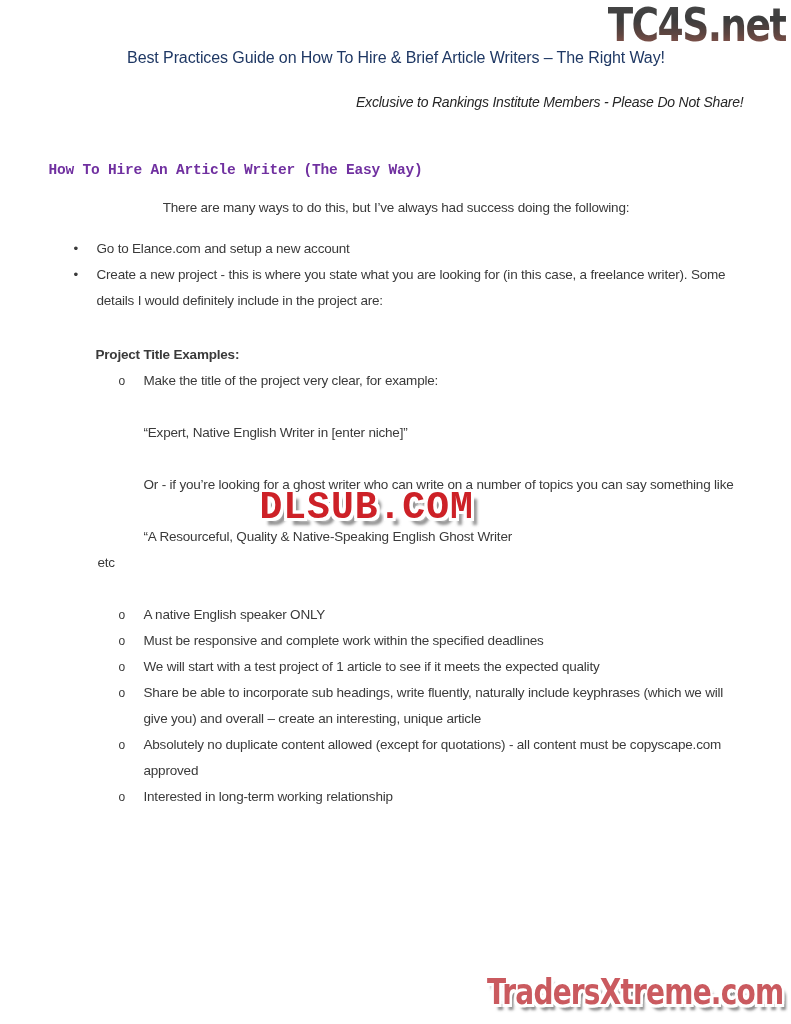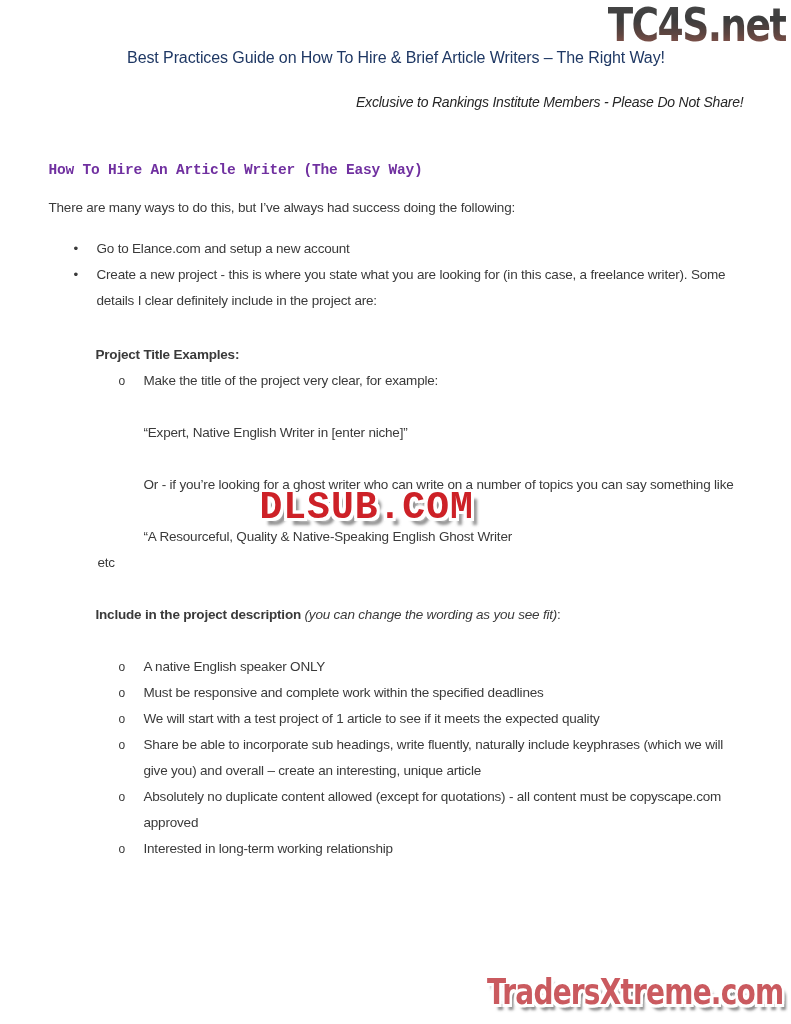--- a/index.html
+++ b/index.html
@@ -42,21 +42,21 @@
     margin:24px 0 0; text-align:right;
     font-style:italic; font-size:14px; line-height:20px;
     color:#262626;
   }
   .section-heading {
     margin:48px 0 0;
     font-size:14.5px; line-height:20px; font-weight:bold;
     color:#7030a0;
     font-family:Liberation Mono, monospace;
   }
-  .intro { margin:18px 0 16px; line-height:20px; }
+  .intro { margin:18px 0 16px; line-height:20px;text-align:center; }
 
   
   .bullet-list { list-style:none; margin:18px 0 0; }
   .bullet-list li { display:flex; margin-left:25px; line-height:26px; }
   .b-marker { flex:0 0 23px; }
 
   
   .project-title-heading { margin:28px 0 0 47px; font-weight:bold; line-height:26px; }
   .include-heading { margin:26px 0 0 47px; line-height:26px; }
   .include-heading .ih-bold { font-weight:bold; }
@@ -121,42 +121,39 @@
 
   <p class="intro">There are many ways to do this, but I’ve always had success doing the following:</p>
 
   <ul class="bullet-list">
     <li>
       <span class="b-marker">•</span>
       <span>Go to Elance.com and setup a new account</span>
     </li>
     <li>
       <span class="b-marker">•</span>
-      <span>Create a new project - this is where you state what you are looking for (in this case, a freelance writer). Some details I clear definitely include in the project are:</span>
+      <span>Create a new project - this is where you state what you are looking for (in this case, a freelance writer). Some details I would definitely include in the project are:</span>
     </li>
   </ul>
 
   <p class="project-title-heading">Project Title Examples:</p>
 
   <div class="sub-row">
     <span class="s-marker">o</span>
     <span>Make the title of the project very clear, for example:</span>
   </div>
 
   <p class="example-line">“Expert, Native English Writer in [enter niche]”</p>
 
   <p class="example-line">Or - if you’re looking for a ghost writer who can write on a number of topics you can say something like</p>
 
   <p class="example-line">“A Resourceful, Quality &amp; Native-Speaking English Ghost Writer</p>
 
   <p class="etc-line">etc</p>
 
-  <p class="include-heading">
-    <span class="ih-bold">Include in the project description </span><span class="ih-italic">(you can change the wording as you see fit)</span><span>:</span>
-  </p>
 
   <div class="sub-list">
     <div class="sub-row">
       <span class="s-marker">o</span>
       <span>A native English speaker ONLY</span>
     </div>
     <div class="sub-row">
       <span class="s-marker">o</span>
       <span>Must be responsive and complete work within the specified deadlines</span>
     </div>

